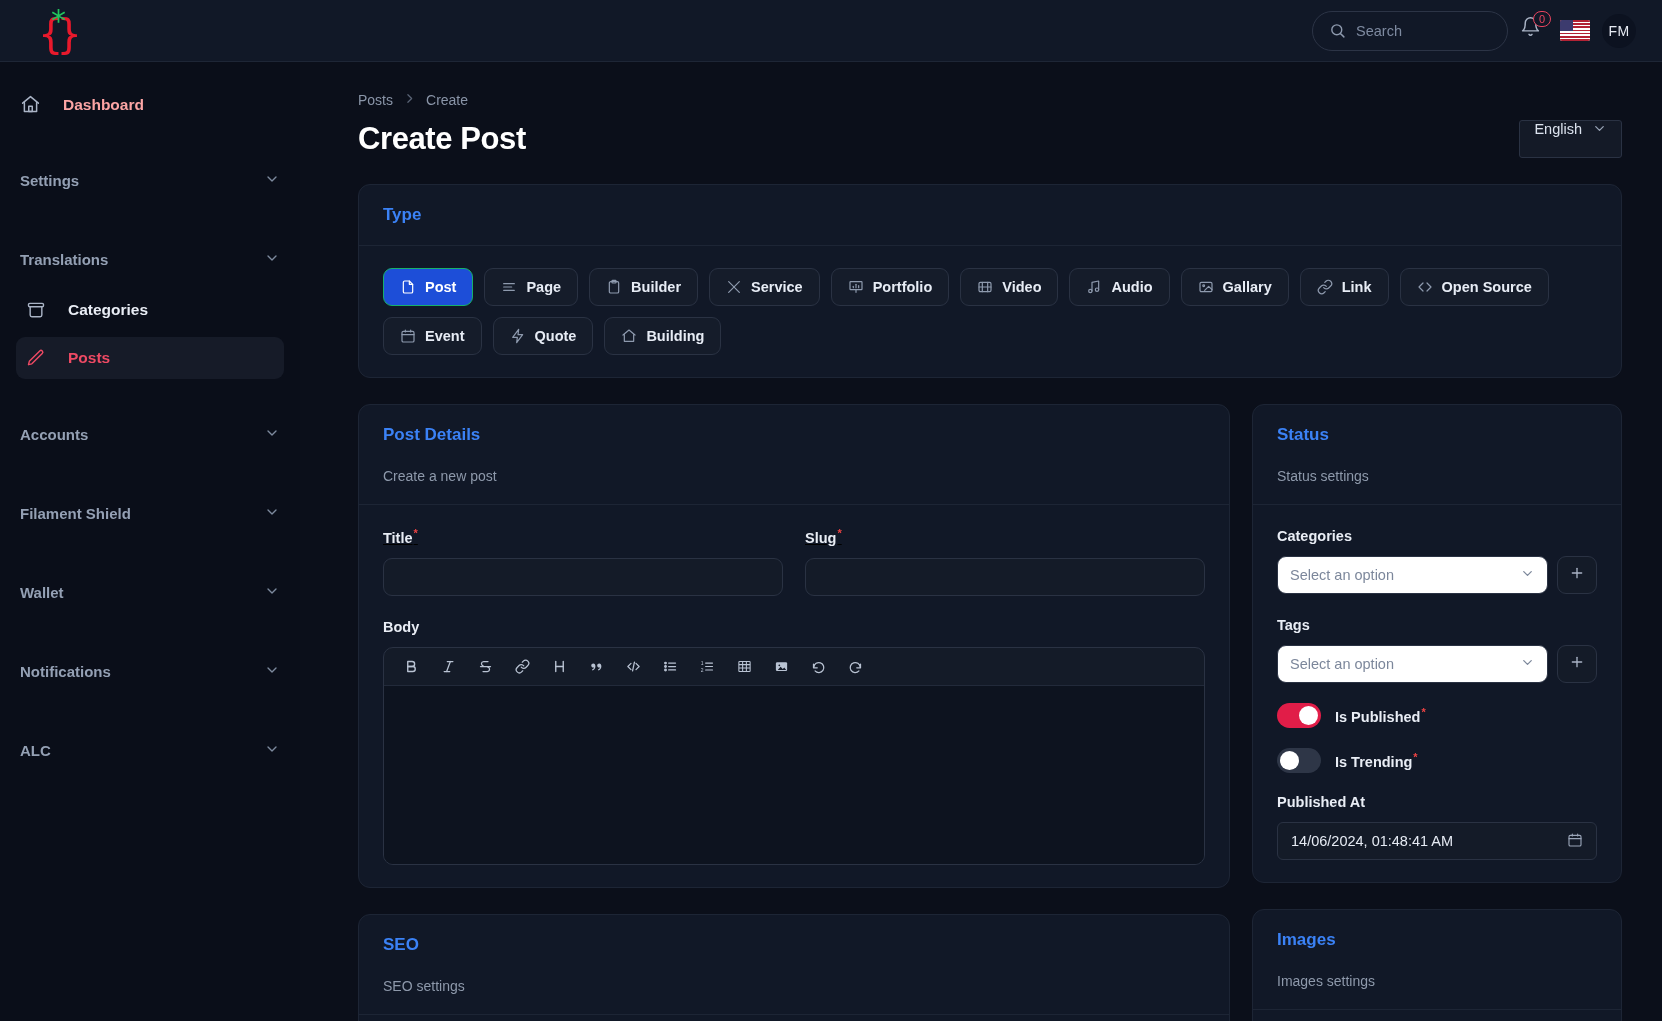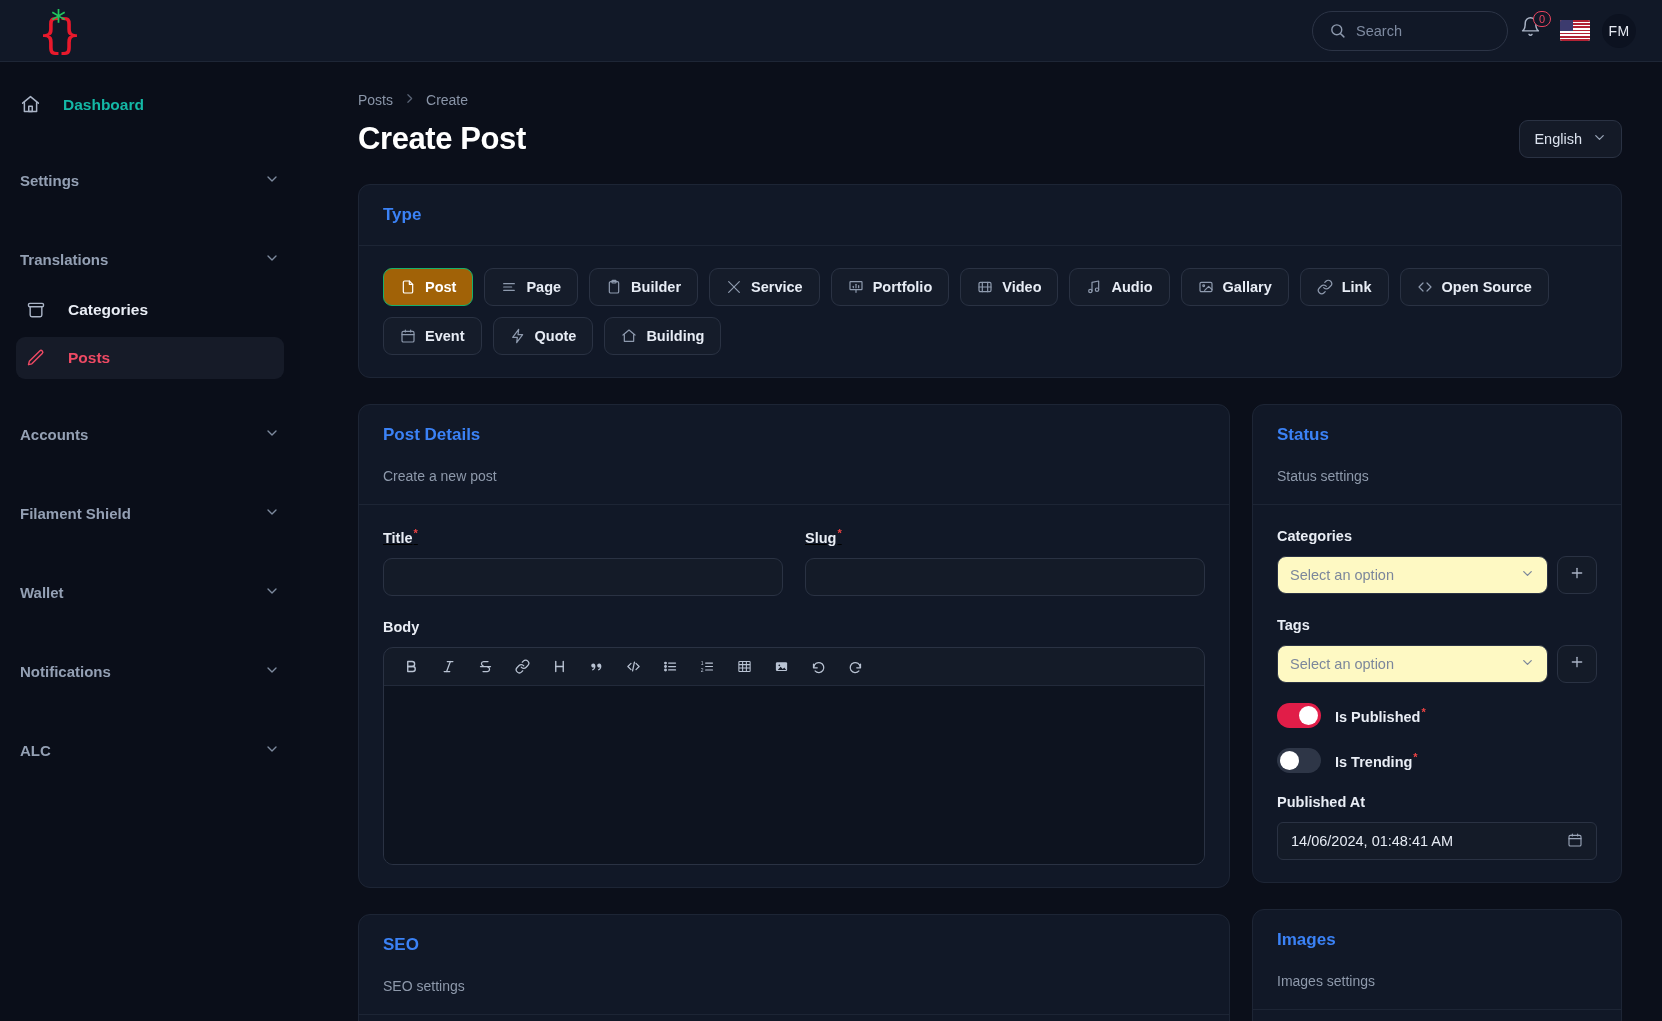--- a/index.html
+++ b/index.html
@@ -69,21 +69,21 @@
   
   .body { display: flex; flex: 1 1 auto; min-height: 0; }
 
   
   .sidebar {
     width: 300px; flex: 0 0 300px; background: #0a0e19;
     padding: 22px 16px 0 16px; overflow: hidden;
   }
   .nav-top {
     display: flex; align-items: center; gap: 22px; padding: 10px 4px 10px 4px;
-    color: #14b8a6; font-size: 15.5px; font-weight: 700; cursor: pointer; border-radius: 9px;
+    color: #fca5a5; font-size: 15.5px; font-weight: 700; cursor: pointer; border-radius: 9px;
     margin-bottom: 12px;
   }
   .group {
     display: flex; align-items: center; padding: 14px 4px; cursor: pointer;
     color: #94a0b4; font-size: 15px; font-weight: 700;
     margin-top: 32px;
   }
   .group .chev { margin-left: auto; color: #7d8a9e; }
   .sub-item {
     display: flex; align-items: center; gap: 22px;
@@ -95,44 +95,44 @@
   .icon { display: inline-flex; color: #8e9aae; }
 
   
   .main { flex: 1 1 auto; padding: 30px 40px 0 58px; overflow: hidden; }
   .crumbs { display: flex; align-items: center; gap: 10px; font-size: 14px; color: #8a95a8; }
   .crumbs .sep { color: #5a6476; font-size: 13px; }
   .crumbs a { color: #8a95a8; text-decoration: none; cursor: pointer; }
   .title-row { display: flex; align-items: center; margin-top: 12px; }
   h1 { font-size: 31px; color: #ffffff; letter-spacing: -0.4px; font-weight: 700; }
   .lang-select {
-    margin-left: auto; height: 38px; border: 1px solid #2a3243; border-radius: 9px;
+    margin-left: auto; height: 38px; border: 1px solid #2a3243; border-radius: 3px;
     background: #141a27; color: #dbe2ee; font-size: 14.5px;
-    display: flex; align-items: center; gap: 10px; padding: 0 14px; cursor: pointer;
+    display: flex; align-items: flex-start; gap: 10px; padding: 0 14px; cursor: pointer;
   }
 
   .card {
     background: #111827; border: 1px solid #1d2535; border-radius: 12px; margin-top: 26px;
   }
   .card-head { padding: 20px 24px; }
   .card-head .h { font-size: 17px; color: #3b82f6; font-weight: 700; }
   .card-head .sub { font-size: 14px; color: #8e99ab; margin-top: 23px; }
   .card-divider { border-top: 1px solid #1d2535; }
   .card-body { padding: 22px 24px; }
 
   
   .chips { display: flex; flex-wrap: wrap; gap: 11px; }
   .chip {
     display: inline-flex; align-items: center; gap: 9px;
     height: 38px; padding: 0 16px; border-radius: 9px;
     border: 1px solid #2a3243; background: #151c2a; color: #e7ecf5;
     font-size: 14.5px; font-weight: 700; cursor: pointer;
   }
   .chip svg { color: #8e9aae; }
-  .chip.active { background: #a16207; border-color: #17b06b; color: #ffffff; }
+  .chip.active { background: #1d4ed8; border-color: #17b06b; color: #ffffff; }
   .chip.active svg { color: #ffffff; }
 
   
   .cols { display: flex; gap: 22px; align-items: flex-start; }
   .col-left { flex: 1 1 auto; min-width: 0; }
   .col-right { width: 370px; flex: 0 0 370px; }
 
   .field-label { font-size: 14.5px; color: #e9edf5; font-weight: 700; }
   .req { color: #ef4444; font-size: 11px; vertical-align: super; margin-left: 1px; }
   .input {
@@ -147,21 +147,21 @@
   .editor { margin-top: 11px; border: 1px solid #2a3243; border-radius: 10px; background: #141b28; overflow: hidden; }
   .editor-toolbar {
     display: flex; align-items: center; gap: 22px; padding: 11px 20px;
     border-bottom: 1px solid #222a3a; color: #b9c3d3;
   }
   .editor-toolbar .tb { cursor: pointer; display: inline-flex; }
   .editor-area { height: 178px; background: #0d131f; }
 
   .select {
     width: 100%; height: 38px; margin-top: 11px;
-    background: #fef9c3; border: 1px solid #2a3243; border-radius: 9px;
+    background: #ffffff; border: 1px solid #2a3243; border-radius: 9px;
     color: #7c879b; font-size: 14.5px; padding: 0 12px; display: flex; align-items: center;
     cursor: pointer;
   }
   .select .chev { margin-left: auto; color: #7c879b; }
   .select-row { display: flex; gap: 9px; align-items: flex-end; }
   .select-row .select { flex: 1 1 auto; }
   .plus-btn {
     width: 40px; height: 38px; margin-top: 11px; flex: 0 0 40px;
     background: #141b28; border: 1px solid #2a3243; border-radius: 9px;
     color: #aab4c6; display: flex; align-items: center; justify-content: center; cursor: pointer;

